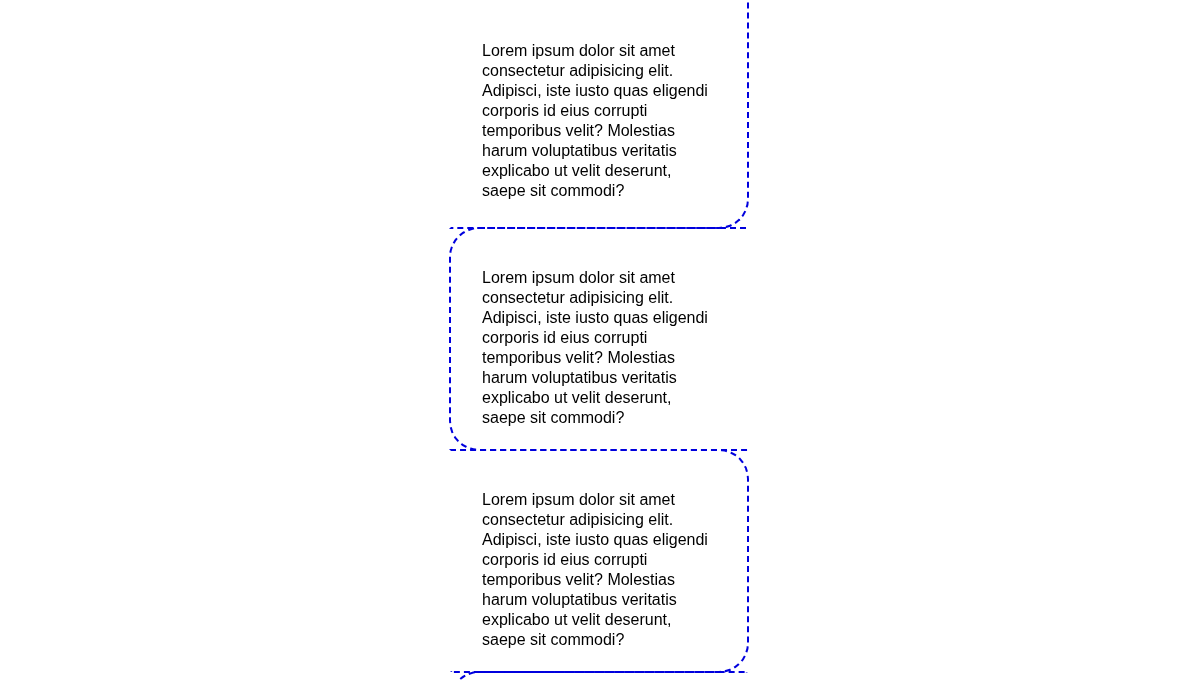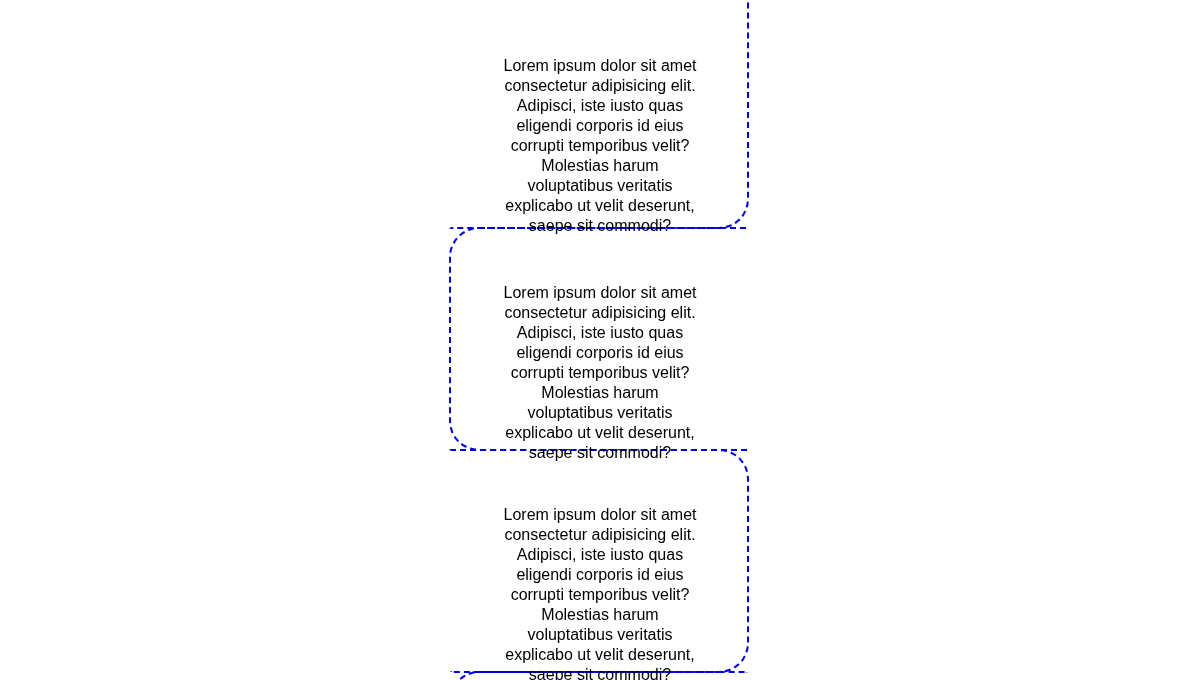--- a/index.html
+++ b/index.html
@@ -9,21 +9,21 @@
     .box {
       box-sizing: border-box;
       width: 300px;
       height: 222px;
       padding: 38px 28px 0 30px;
       font-size: 16px;
       line-height: 20px;
       color: #000;
       border: 2px dashed transparent;
     }
-    .box p { margin: 16px; text-align: center; }
+    .box p { margin: 1px; }
     .box.first  { border-right-color: #0000dd; border-bottom-color: #0000dd;
                   border-bottom-right-radius: 30px; height: 238px; padding-top: 47px; }
     .box.left   { border-left-color: #0000dd; border-top-color: #0000dd; border-bottom-color: #0000dd;
                   border-top-left-radius: 30px; border-bottom-left-radius: 30px;
                   margin-top: -2px; height: 224px; }
     .box.right  { border-right-color: #0000dd; border-top-color: #0000dd; border-bottom-color: #0000dd;
                   border-top-right-radius: 30px; border-bottom-right-radius: 30px;
                   margin-top: -2px; height: 224px; }
     .box.tail   { border-left-color: #0000dd; border-top-color: #0000dd;
                   border-top-left-radius: 30px; margin-top: -2px; height: 60px; }

